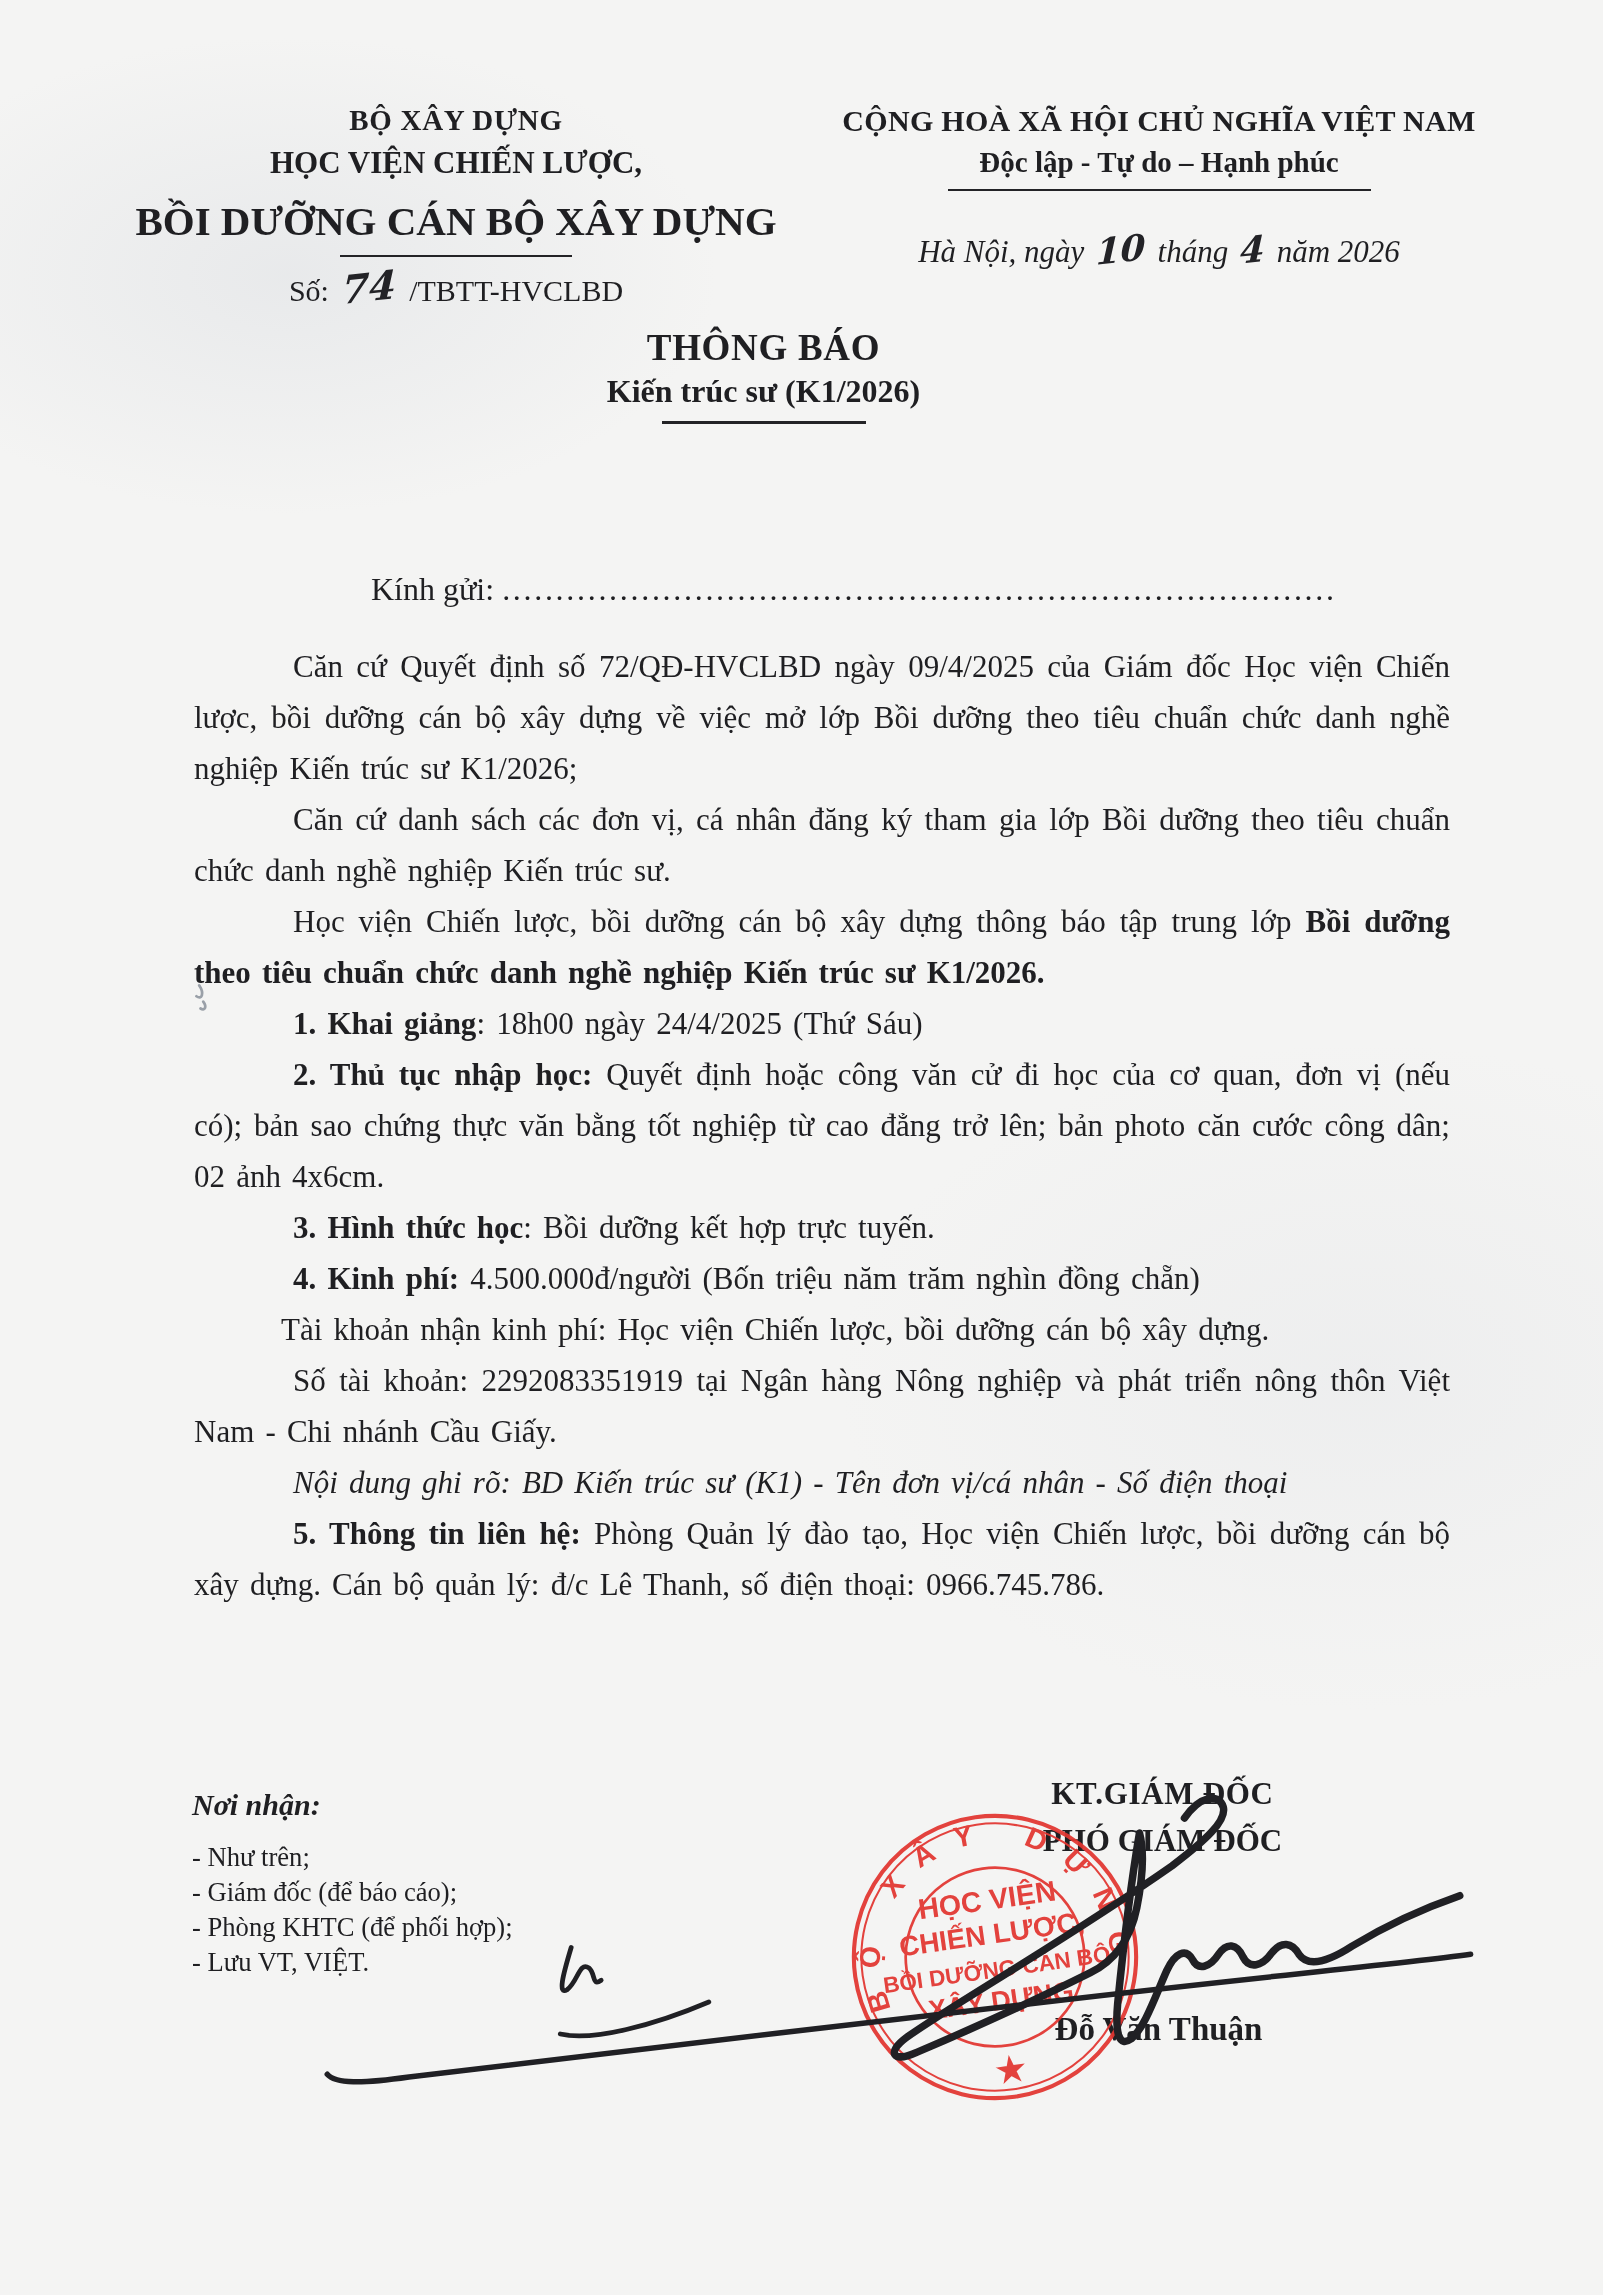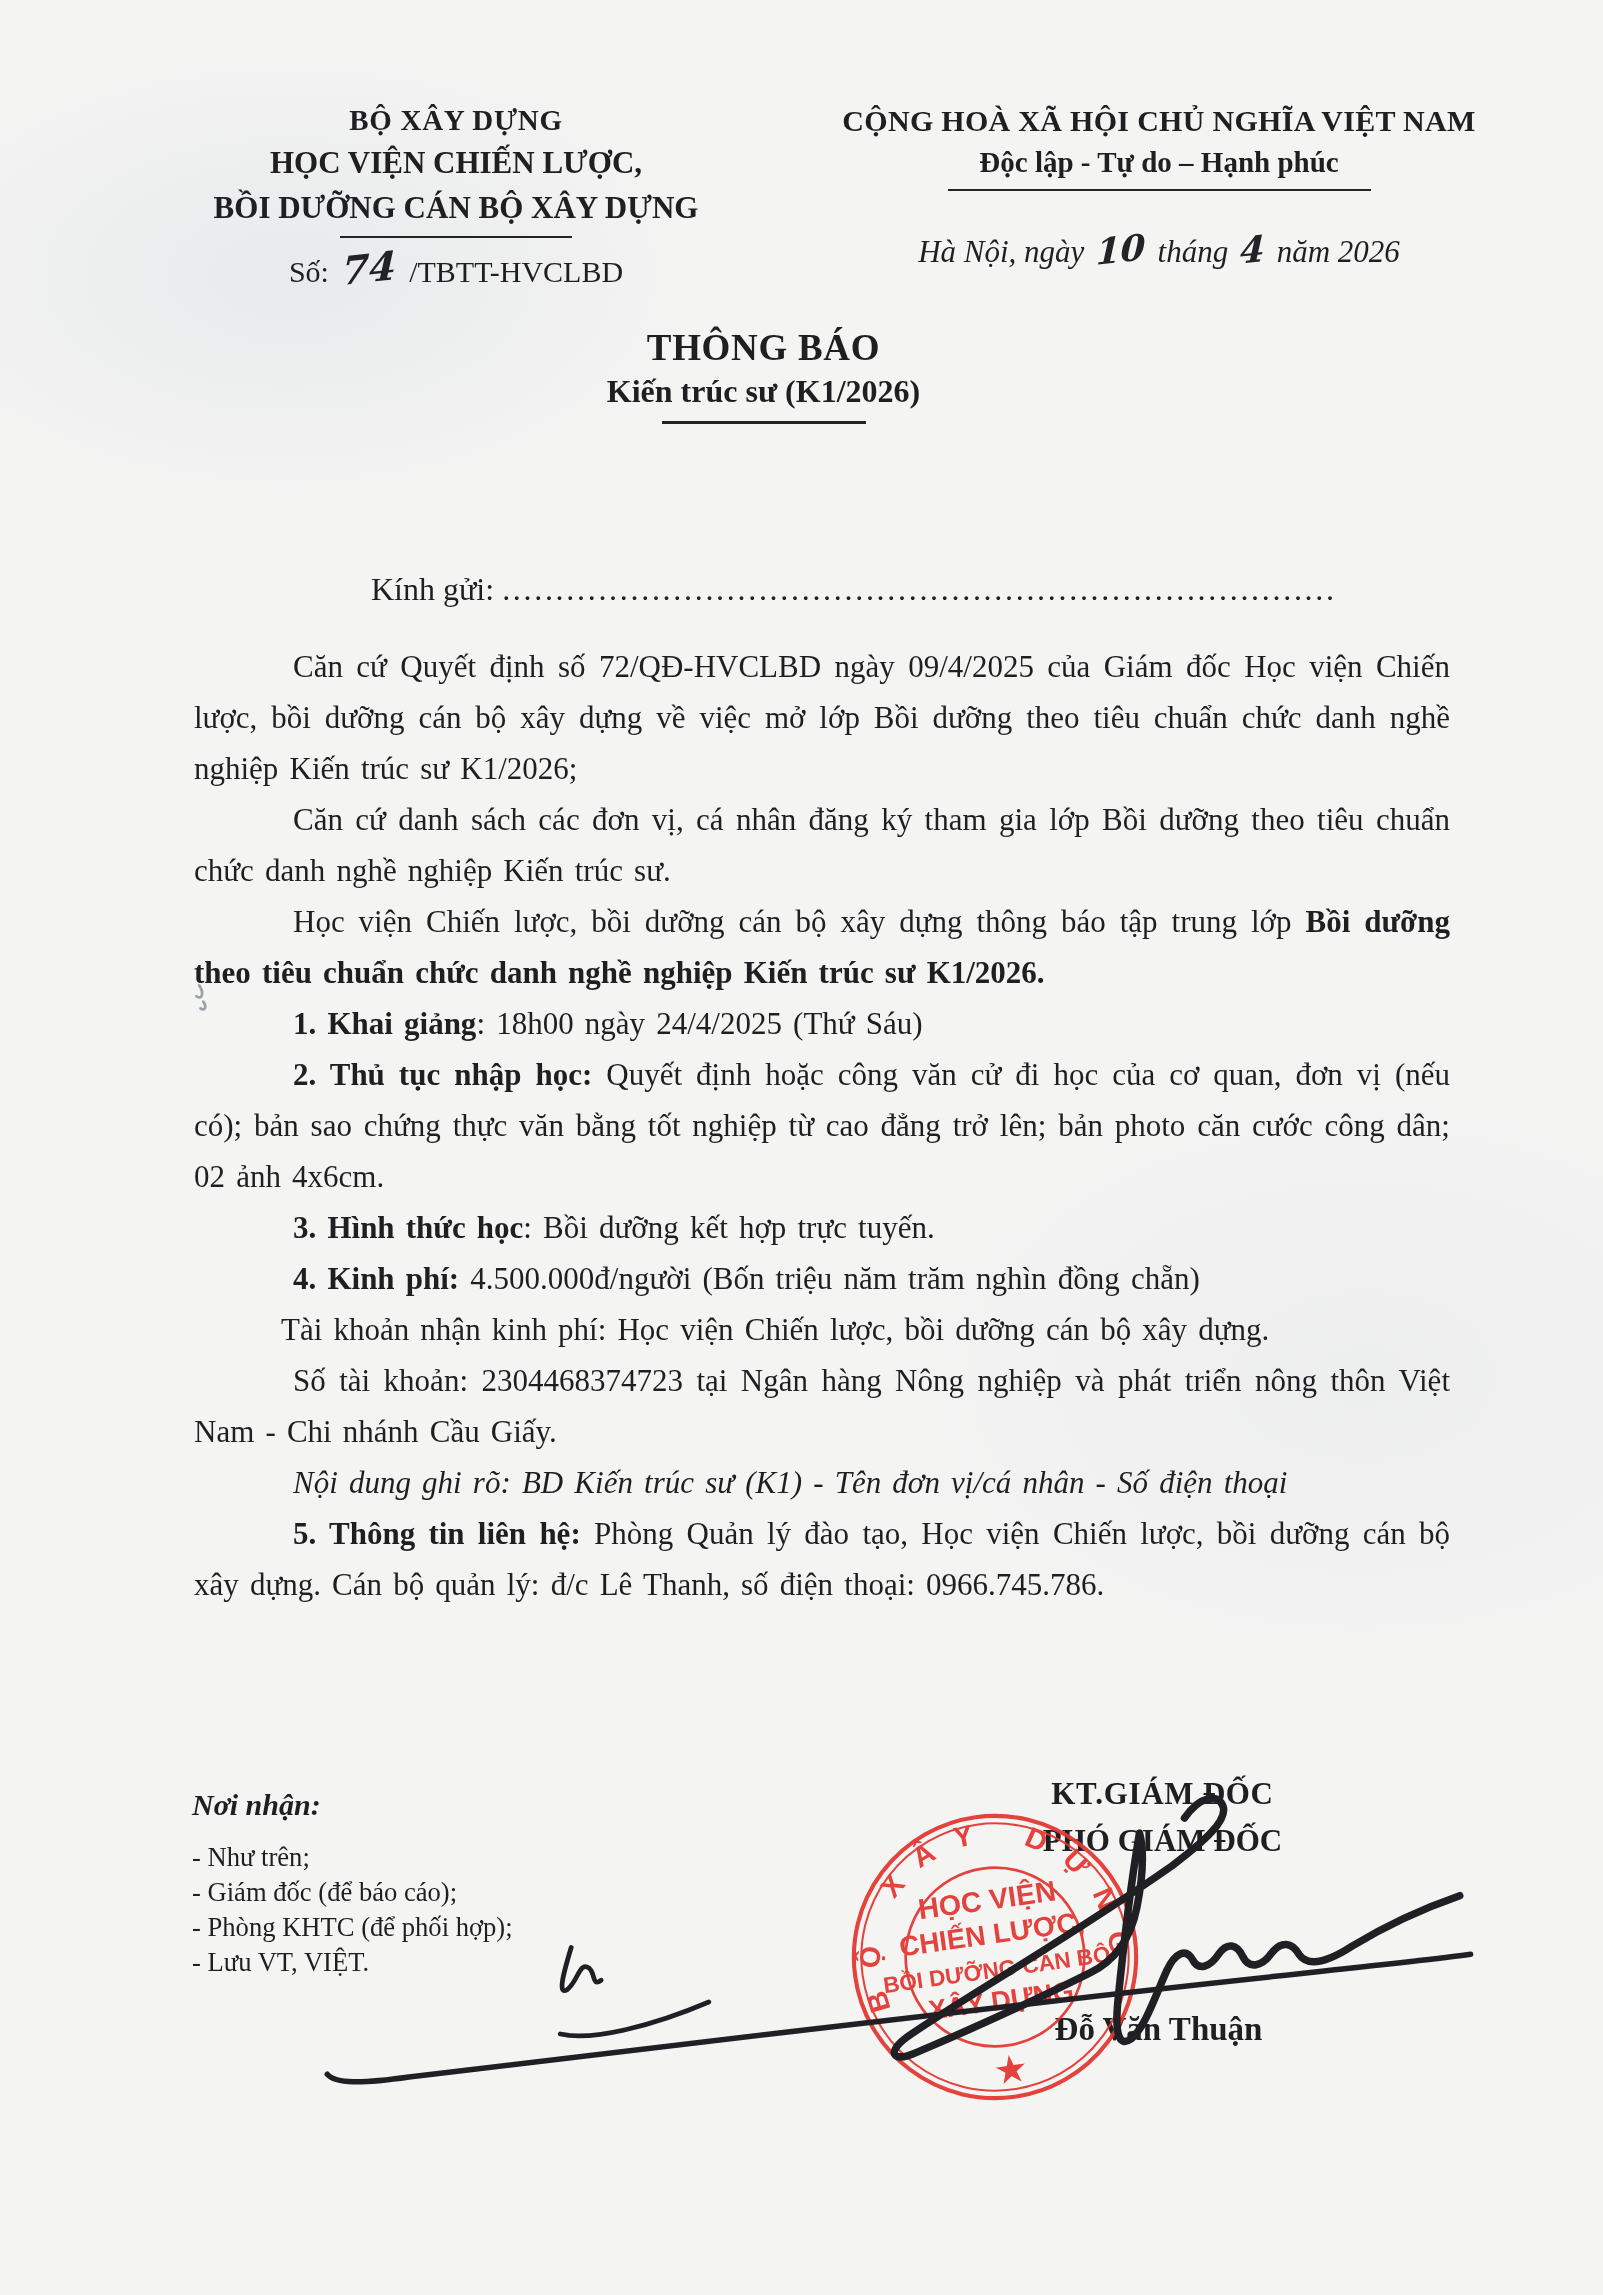--- a/index.html
+++ b/index.html
@@ -14,21 +14,21 @@
   }
   .abs { position:absolute; }
   .center { text-align:center; }
   b { font-weight:bold; }
 
   
   .hdr-left  { left:129px; top:104px; width:654px; }
   .hdr-right { left:757px; top:104px; width:804px; }
   .hl-1 { font-size:29px; font-weight:bold; letter-spacing:0.7px; }
   .hl-2 { font-size:31px; font-weight:bold; margin-top:8.2px; }
-  .hl-3 { font-size:31px; font-weight:bold; margin-top:9px; }
+  .hl-3 { font-size:41px; font-weight:bold; margin-top:16px; }
   .rule { height:2.7px; background:#232326; margin:9.5px auto 0; }
   .rule-left  { width:232px; }
   .rule-right { width:423px; }
   .so-line { font-size:30px; margin-top:11px; }
   .hr-1 { font-size:30px; font-weight:bold; letter-spacing:0.3px; }
   .hr-2 { font-size:29px; font-weight:bold; margin-top:8.2px; }
   .date-line { font-style:italic; font-size:31px; margin-top:41px; }
 
   .hand {
     font-family:"DejaVu Serif", serif; font-style:italic; font-weight:600;
@@ -114,21 +114,21 @@
 
   <div class="abs body-block">
     <p><span>Căn cứ Quyết định số 72/QĐ-HVCLBD ngày 09/4/2025 của Giám đốc Học viện Chiến lược, bồi dưỡng cán bộ xây dựng về việc mở lớp Bồi dưỡng theo tiêu chuẩn chức danh nghề nghiệp Kiến trúc sư K1/2026;</span></p>
     <p><span>Căn cứ danh sách các đơn vị, cá nhân đăng ký tham gia lớp Bồi dưỡng theo tiêu chuẩn chức danh nghề nghiệp Kiến trúc sư.</span></p>
     <p><span>Học viện Chiến lược, bồi dưỡng cán bộ xây dựng thông báo tập trung lớp </span><b>Bồi dưỡng theo tiêu chuẩn chức danh nghề nghiệp Kiến trúc sư K1/2026.</b></p>
     <p><b>1. Khai giảng</b><span>: 18h00 ngày 24/4/2025 (Thứ Sáu)</span></p>
     <p><b>2. Thủ tục nhập học:</b><span> Quyết định hoặc công văn cử đi học của cơ quan, đơn vị (nếu có); bản sao chứng thực văn bằng tốt nghiệp từ cao đẳng trở lên; bản photo căn cước công dân; 02 ảnh 4x6cm.</span></p>
     <p><b>3. Hình thức học</b><span>: Bồi dưỡng kết hợp trực tuyến.</span></p>
     <p><b>4. Kinh phí:</b><span> 4.500.000đ/người (Bốn triệu năm trăm nghìn đồng chẵn)</span></p>
     <p class="ind-sm"><span>Tài khoản nhận kinh phí: Học viện Chiến lược, bồi dưỡng cán bộ xây dựng.</span></p>
-    <p><span>Số tài khoản: 2304468374723 tại Ngân hàng Nông nghiệp và phát triển nông thôn Việt Nam - Chi nhánh Cầu Giấy.</span></p>
+    <p><span>Số tài khoản: 2292083351919 tại Ngân hàng Nông nghiệp và phát triển nông thôn Việt Nam - Chi nhánh Cầu Giấy.</span></p>
     <p class="italic"><span>Nội dung ghi rõ: BD Kiến trúc sư (K1) - Tên đơn vị/cá nhân - Số điện thoại</span></p>
     <p><b>5. Thông tin liên hệ:</b><span> Phòng Quản lý đào tạo, Học viện Chiến lược, bồi dưỡng cán bộ xây dựng. Cán bộ quản lý: đ/c Lê Thanh, số điện thoại: 0966.745.786.</span></p>
   </div>
 
   <div class="abs recipients">
     <div class="nn-head">Nơi nhận:</div>
     <div class="nn-items">
       <div>- Như trên;</div>
       <div>- Giám đốc (để báo cáo);</div>
       <div>- Phòng KHTC (để phối hợp);</div>

